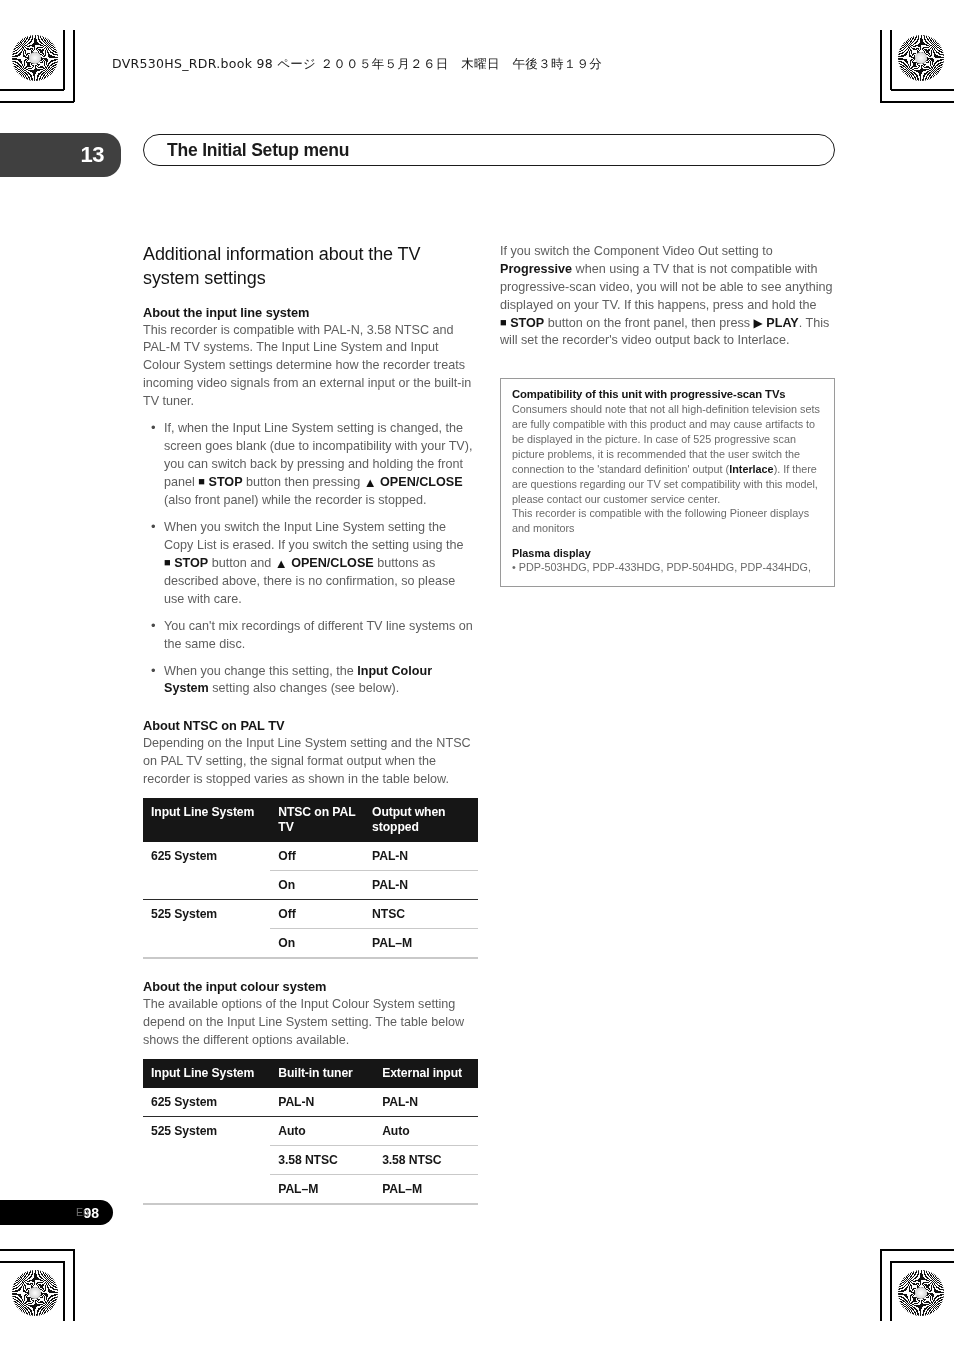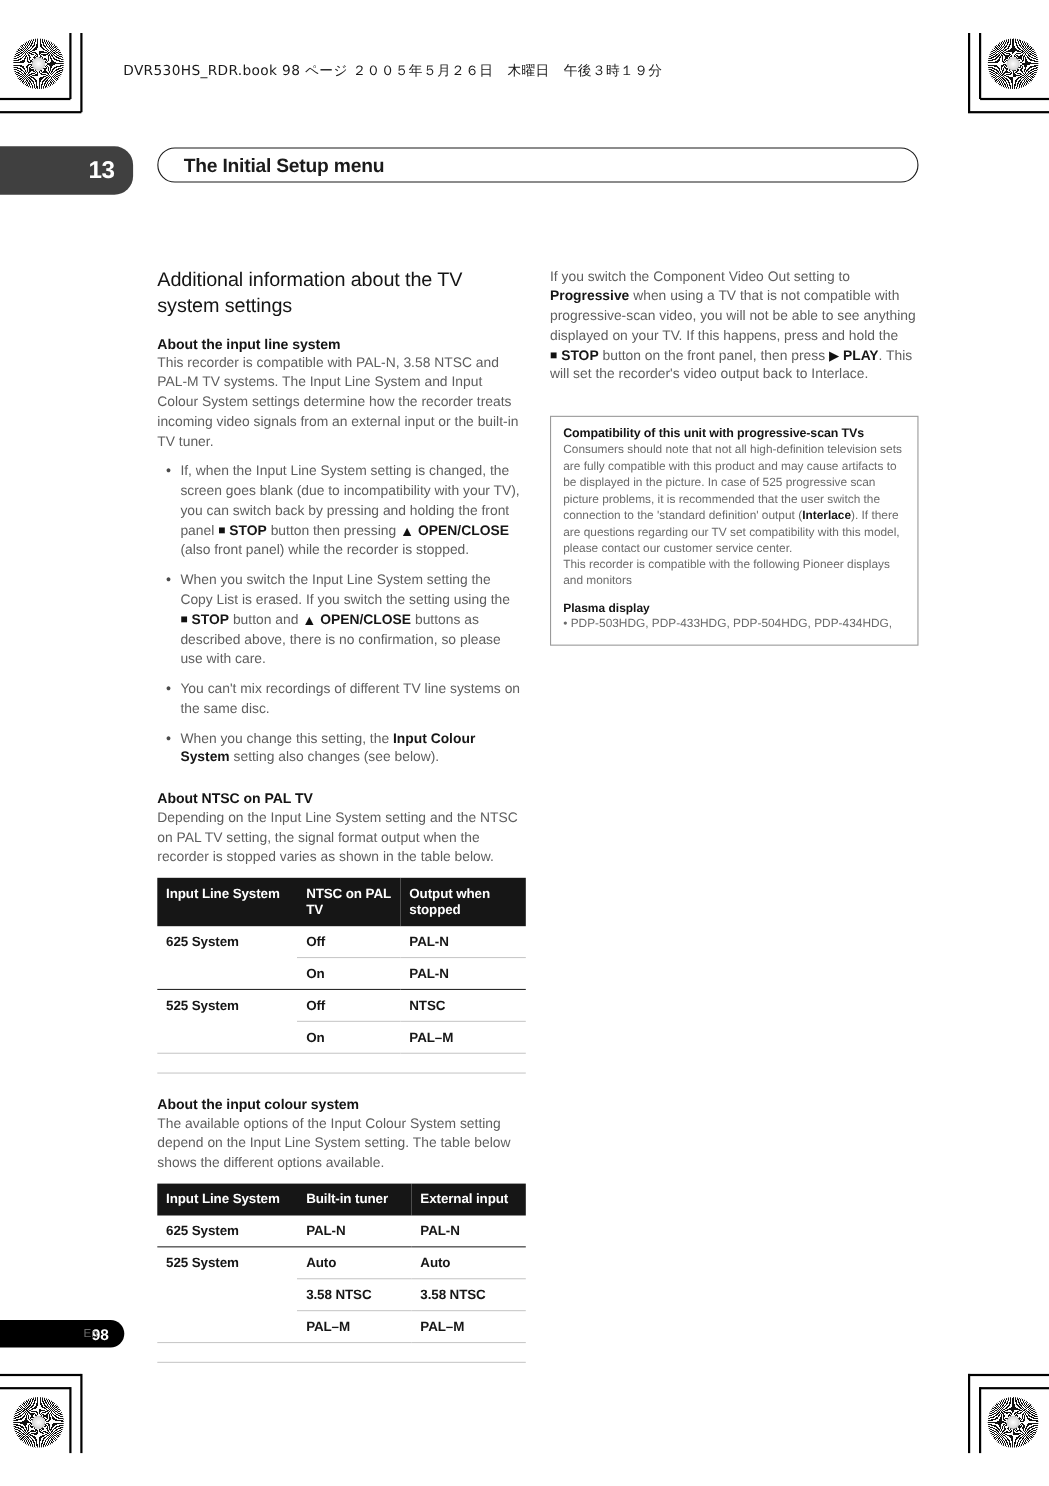--- a/index.html
+++ b/index.html
@@ -153,21 +153,21 @@
   }
   .glyph-stop { color: #111; font-size: 11px; vertical-align: 1px; }
   .glyph-eject { color: #111; font-size: 13px; vertical-align: -1px; }
   .glyph-play { color: #111; font-size: 12px; vertical-align: 0px; }
 
   
   table.spec {
     width: 100%;
     border-collapse: collapse;
     margin-top: 9px;
-    margin-bottom: 17px;
+    margin-bottom: 0;
     table-layout: fixed;
   }
   table.spec thead th {
     background: #161616;
     color: #ffffff;
     font-size: 12.2px;
     font-weight: bold;
     text-align: left;
     padding: 7px 8px 8px 8px;
     line-height: 1.2;

